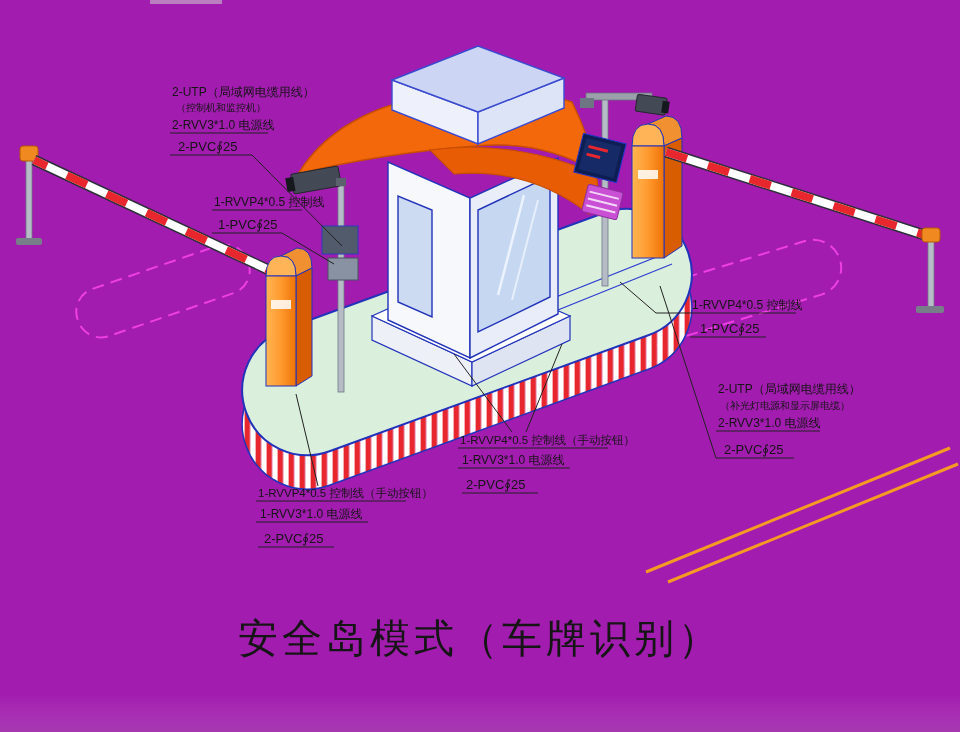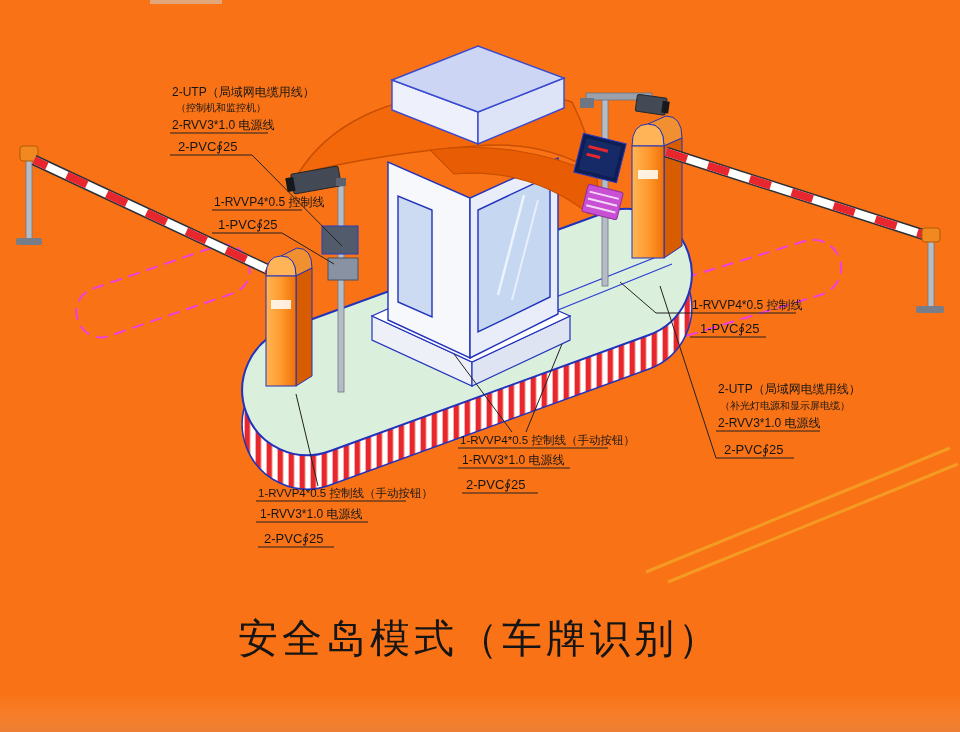--- a/index.html
+++ b/index.html
@@ -1,16 +1,16 @@
 <!DOCTYPE html>
 <html><head>
 <meta charset="utf-8">
 <style>
   html,body{margin:0;padding:0;background:#ffffff;}
-  .stage{position:relative;width:960px;height:732px;background:#f97316;overflow:hidden;
+  .stage{position:relative;width:960px;height:732px;background:#a21caf;overflow:hidden;
          font-family:"Liberation Sans",sans-serif;}
   svg{display:block;}
   text{fill:#151515;}
 </style>
 </head>
 <body>
 
 <div class="stage">
 <svg width="960" height="732" viewBox="0 0 960 732">
   <defs>

